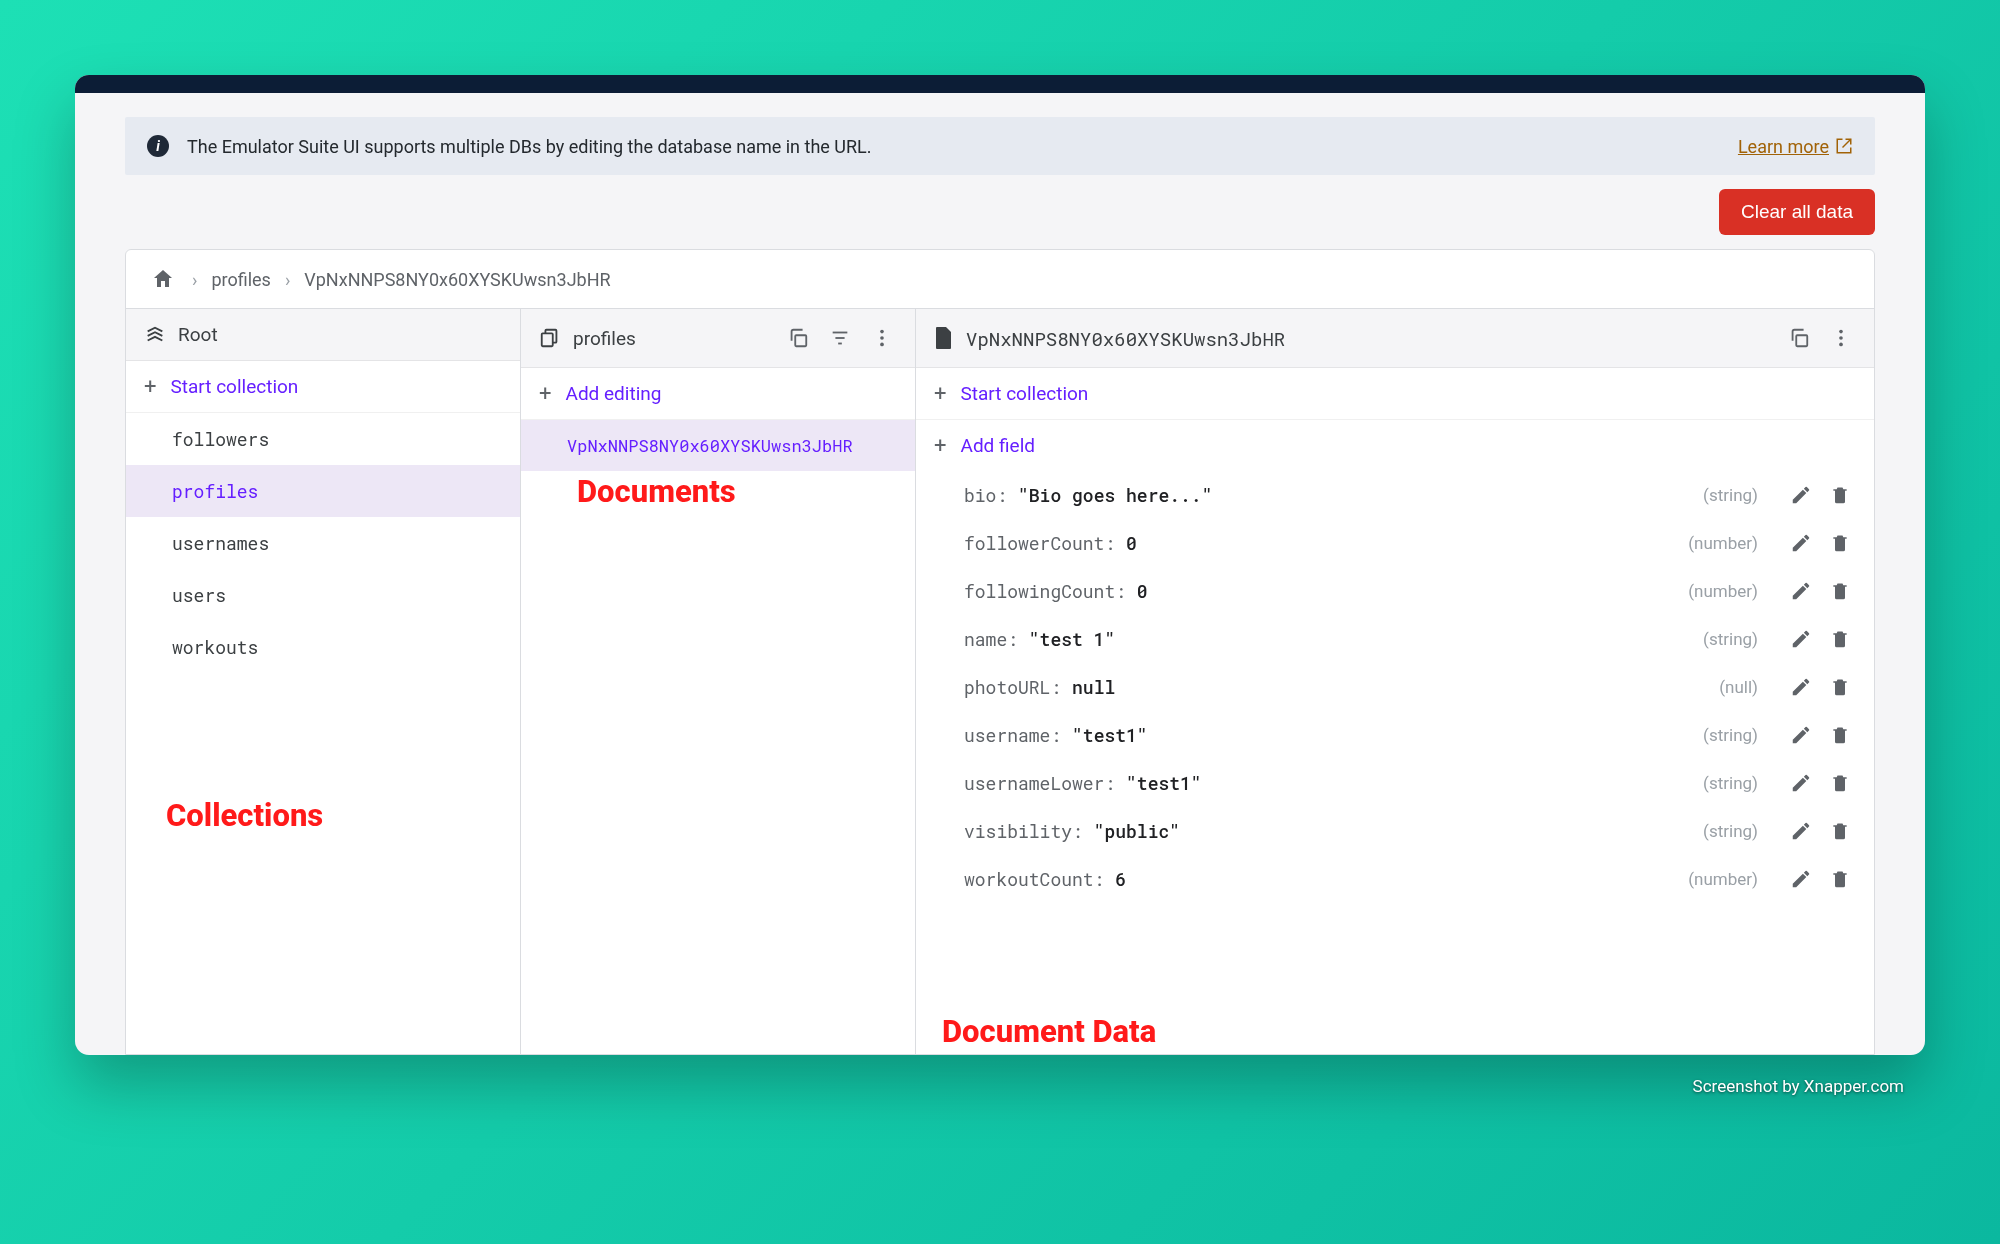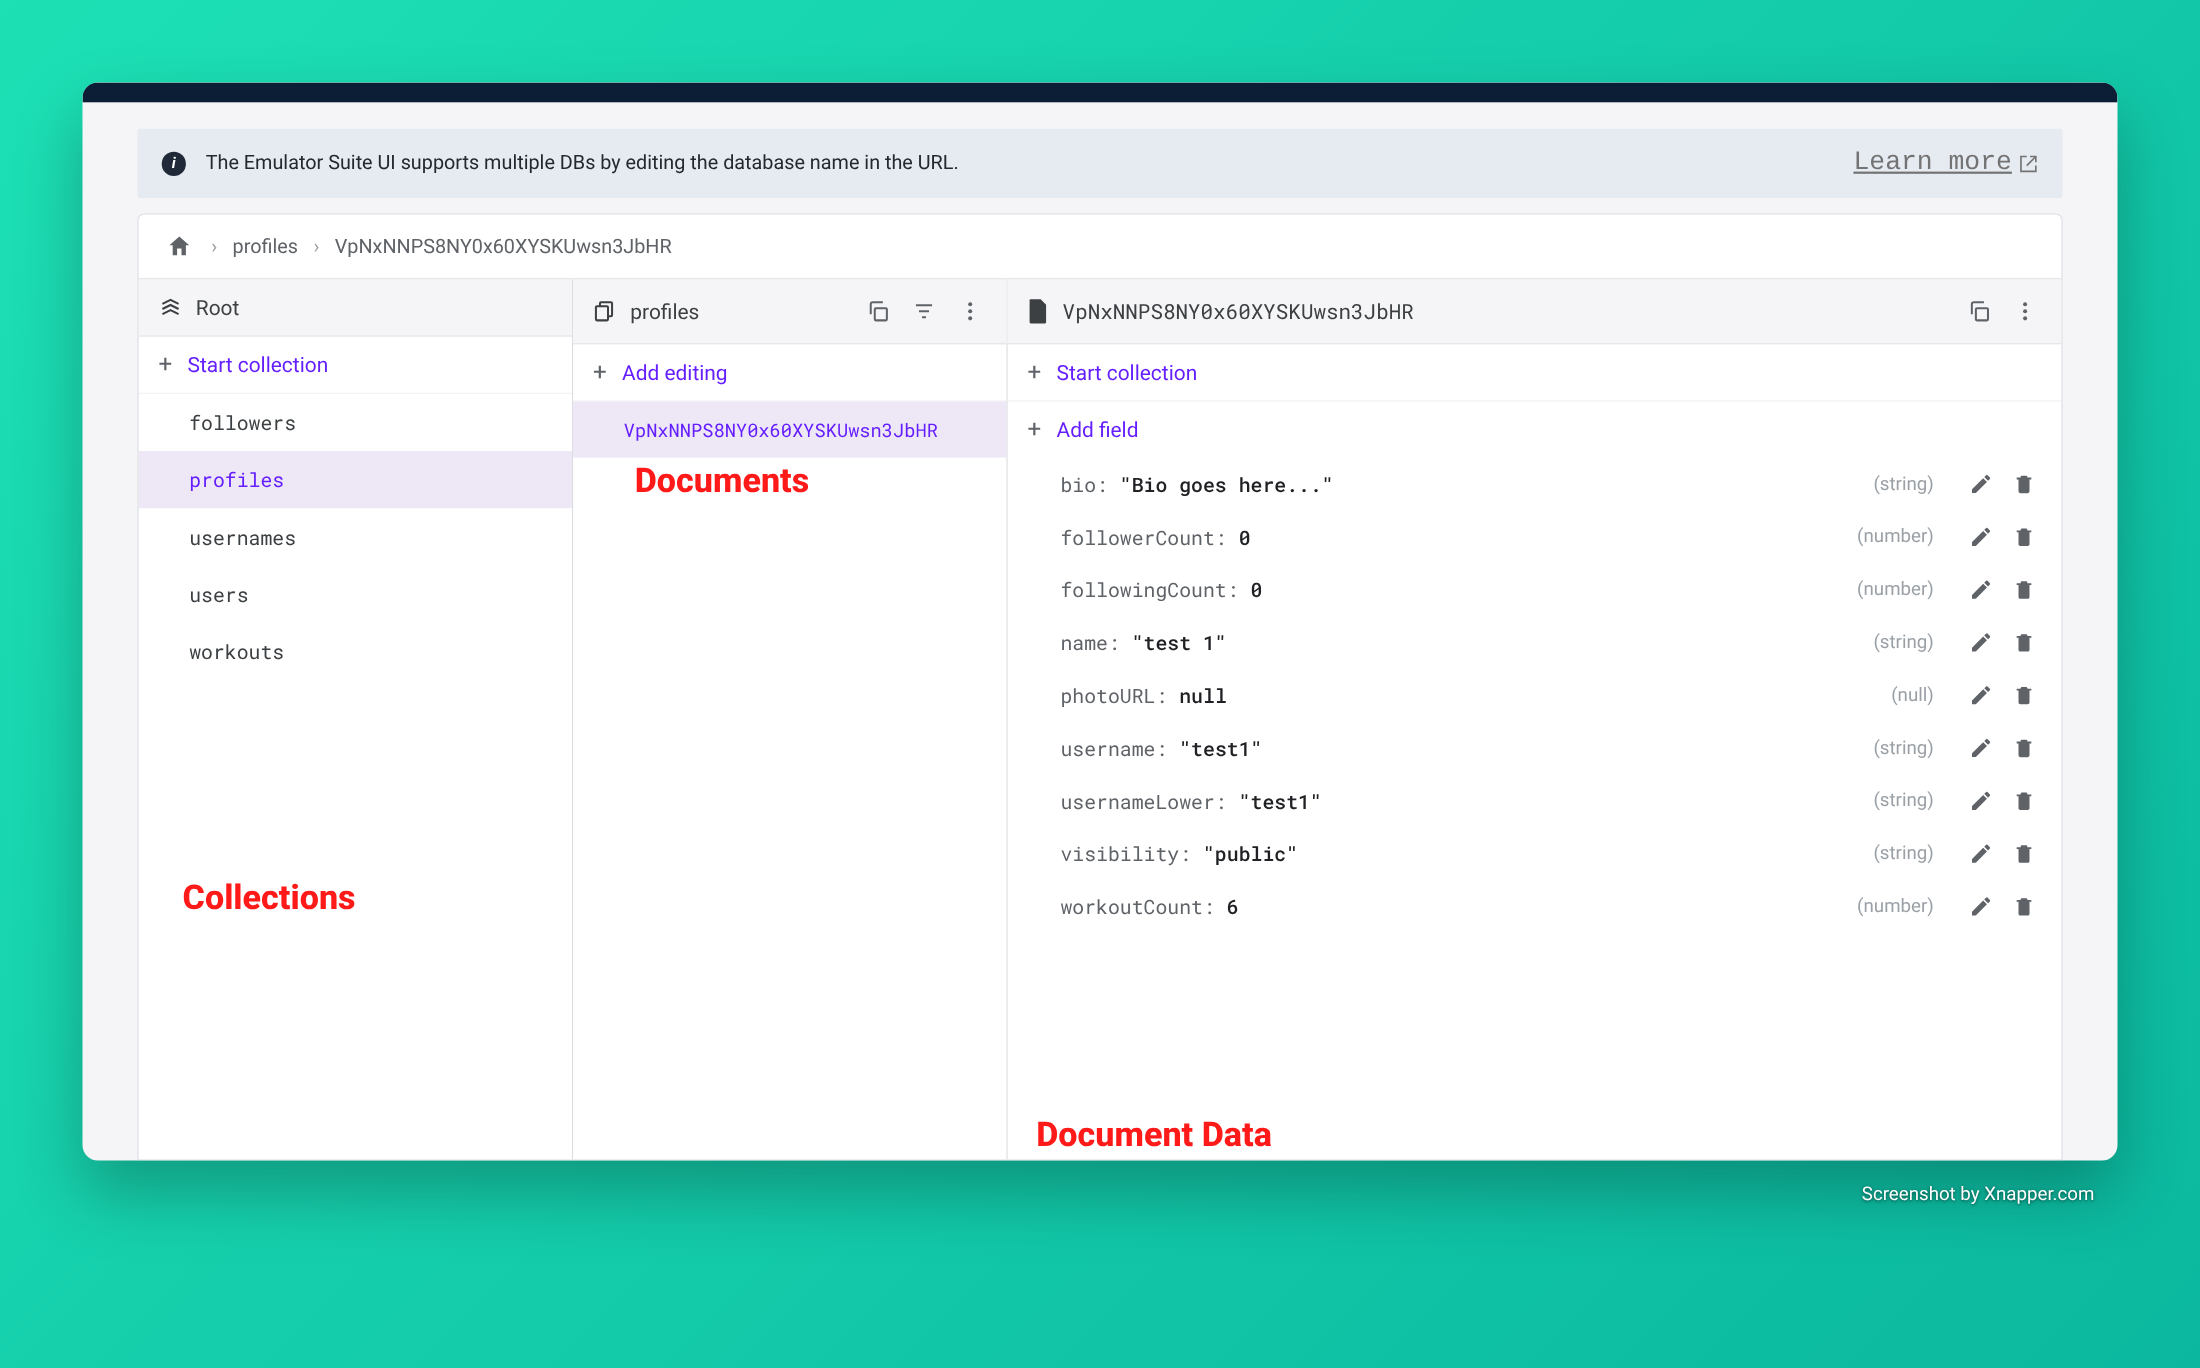--- a/index.html
+++ b/index.html
@@ -47,21 +47,21 @@
   color: #fff;
   font-weight: 700;
   font-size: 14px;
   display: inline-flex;
   align-items: center;
   justify-content: center;
   margin-right: 18px;
   font-style: italic;
 }
 .banner .spacer { flex: 1; }
-.banner a { color: #737373; text-decoration: underline; font-size: 24px; display: inline-flex; align-items: center; gap: 6px; font-family: Liberation Mono, monospace; }
+.banner a { color: #a16207; text-decoration: underline; font-size: 18px; display: inline-flex; align-items: center; gap: 6px; }
 .tabs {
   display: flex;
   gap: 40px;
   margin-top: 36px;
   border-bottom: 1px solid #dadce0;
 }
 .tab {
   padding: 10px 4px 14px 4px;
   font-size: 19px;
   color: #5f6368;
@@ -214,20 +214,23 @@
         <span>Learn more</span>
         <svg width="18" height="18" viewBox="0 0 24 24" fill="none" stroke="currentColor" stroke-width="2">
             <path d="M14 3h7v7"></path>
             <path d="M10 14L21 3"></path>
             <path d="M21 14v7H3V3h7"></path>
           </svg>
       </a>
     </div>
 
 
+    <div class="actionrow">
+      <button class="btn-danger">Clear all data</button>
+    </div>
 
     <div class="explorer">
       <div class="breadcrumb">
         <span class="icon-btn">
           <svg width="24" height="24" viewBox="0 0 24 24" fill="#5f6368">
               <path d="M12 3l9 8h-3v9h-4v-6h-4v6H6v-9H3z"></path>
             </svg>
         </span>
         <span class="chev">›</span>
         <span>profiles</span>

